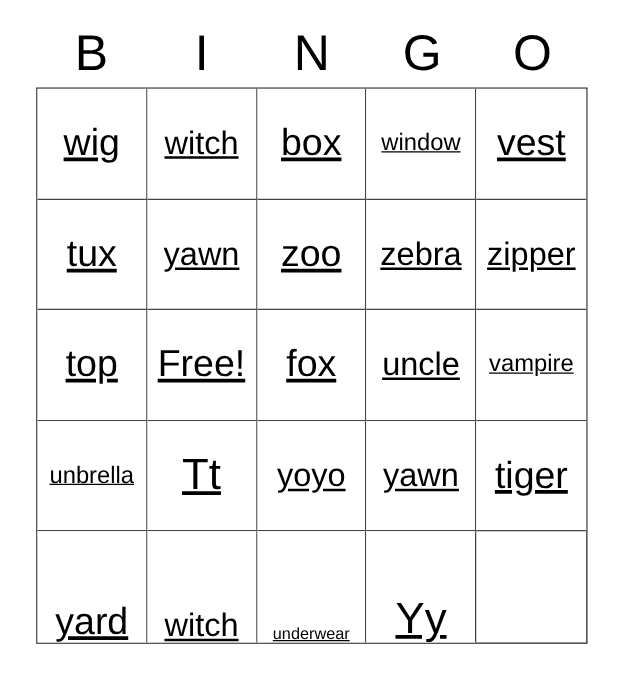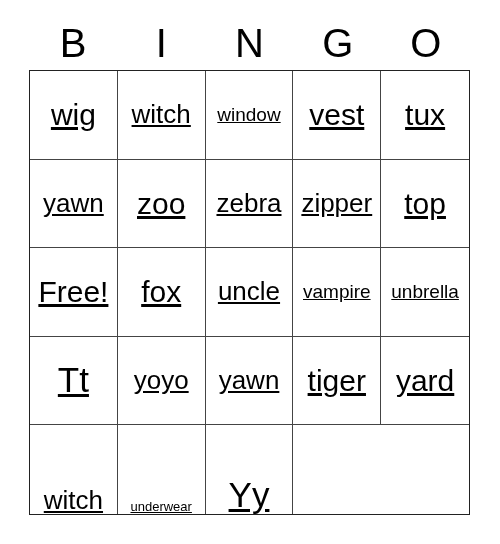--- a/index.html
+++ b/index.html
@@ -105,20 +105,23 @@
     </div>
 
   <div id="bingo-grid">
       <div class="bingo-cell">
         <span class="cell-text sz-lg">wig</span>
       </div>
       <div class="bingo-cell">
         <span class="cell-text sz-md">witch</span>
       </div>
       <div class="bingo-cell">
+        <span class="cell-text sz-lg">box</span>
+      </div>
+      <div class="bingo-cell">
         <span class="cell-text sz-xs">window</span>
       </div>
       <div class="bingo-cell">
         <span class="cell-text sz-lg">vest</span>
       </div>
       <div class="bingo-cell">
         <span class="cell-text sz-lg">tux</span>
       </div>
       <div class="bingo-cell">
         <span class="cell-text sz-md">yawn</span>

